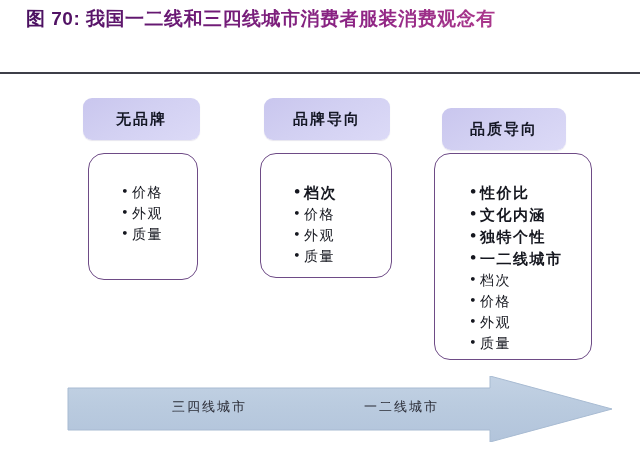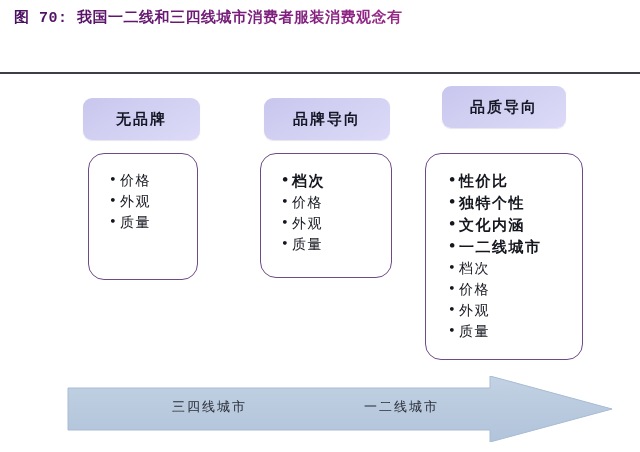--- a/index.html
+++ b/index.html
@@ -16,30 +16,31 @@
   }
 
   
   .title-block {
     position: absolute;
     left: 14px;
     top: 4px;
     width: 612px;
   }
   .title-line {
-    font-family: Liberation Mono, monospace;
+    font-family: Liberation Sans, sans-serif;
     font-weight: bold;
-    font-size: 15px;
+    font-size: 19px;
     line-height: 30px;
     letter-spacing: 0.5px;
     white-space: nowrap;
     background: linear-gradient(90deg, #4a1060 0%, #6a1a74 25%, #8d2484 55%, #ad3a8d 80%, #bc4a95 100%);
     -webkit-background-clip: text;
     background-clip: text;
     color: transparent;
+    margin-left: 12px;
     -webkit-text-fill-color: transparent;
   }
   .title-line.second {
     background: linear-gradient(90deg, #9c2a86 0%, #b3419a 100%);
     -webkit-background-clip: text;
     background-clip: text;
     color: transparent;
     -webkit-text-fill-color: transparent;
   }
   .title-rule {
@@ -83,21 +84,21 @@
     position: absolute;
     border: 1.6px solid #6e4b86;
     border-radius: 16px;
     background: #ffffff;
     box-sizing: border-box;
   }
   .bullet-list {
     position: absolute;
     left: 16px;
     top: 12px;
-    margin: 4px;
+    margin: 16px;
     padding: 0;
     list-style: none;
   }
   .bullet-item {
     font-family: "DejaVu Serif", "Liberation Serif", serif;
     font-size: 14px;
     color: #15171f;
     line-height: 21px;
     letter-spacing: 1.5px;
     white-space: nowrap;
@@ -174,28 +175,28 @@
       <ul class="bullet-list">
         <li class="bullet-item strong">档次</li>
         <li class="bullet-item">价格</li>
         <li class="bullet-item">外观</li>
         <li class="bullet-item">质量</li>
       </ul>
     </div>
   </div>
 
   <div class="column">
-    <div class="col-header" style="left:442px; top:86px; width:124px; height:42px;">
+    <div class="col-header" style="left:442px; top:108px; width:124px; height:42px;">
       <span class="col-header-label">品质导向</span>
     </div>
-    <div class="col-body" style="left:425px; top:153px; width:158px; height:207px;">
+    <div class="col-body" style="left:434px; top:153px; width:158px; height:207px;">
       <ul class="bullet-list" style="left:18px;">
         <li class="bullet-item strong">性价比</li>
+        <li class="bullet-item strong">文化内涵</li>
         <li class="bullet-item strong">独特个性</li>
-        <li class="bullet-item strong">文化内涵</li>
         <li class="bullet-item strong">一二线城市</li>
         <li class="bullet-item">档次</li>
         <li class="bullet-item">价格</li>
         <li class="bullet-item">外观</li>
         <li class="bullet-item">质量</li>
       </ul>
     </div>
   </div>
 
   <div class="arrow-wrap">

